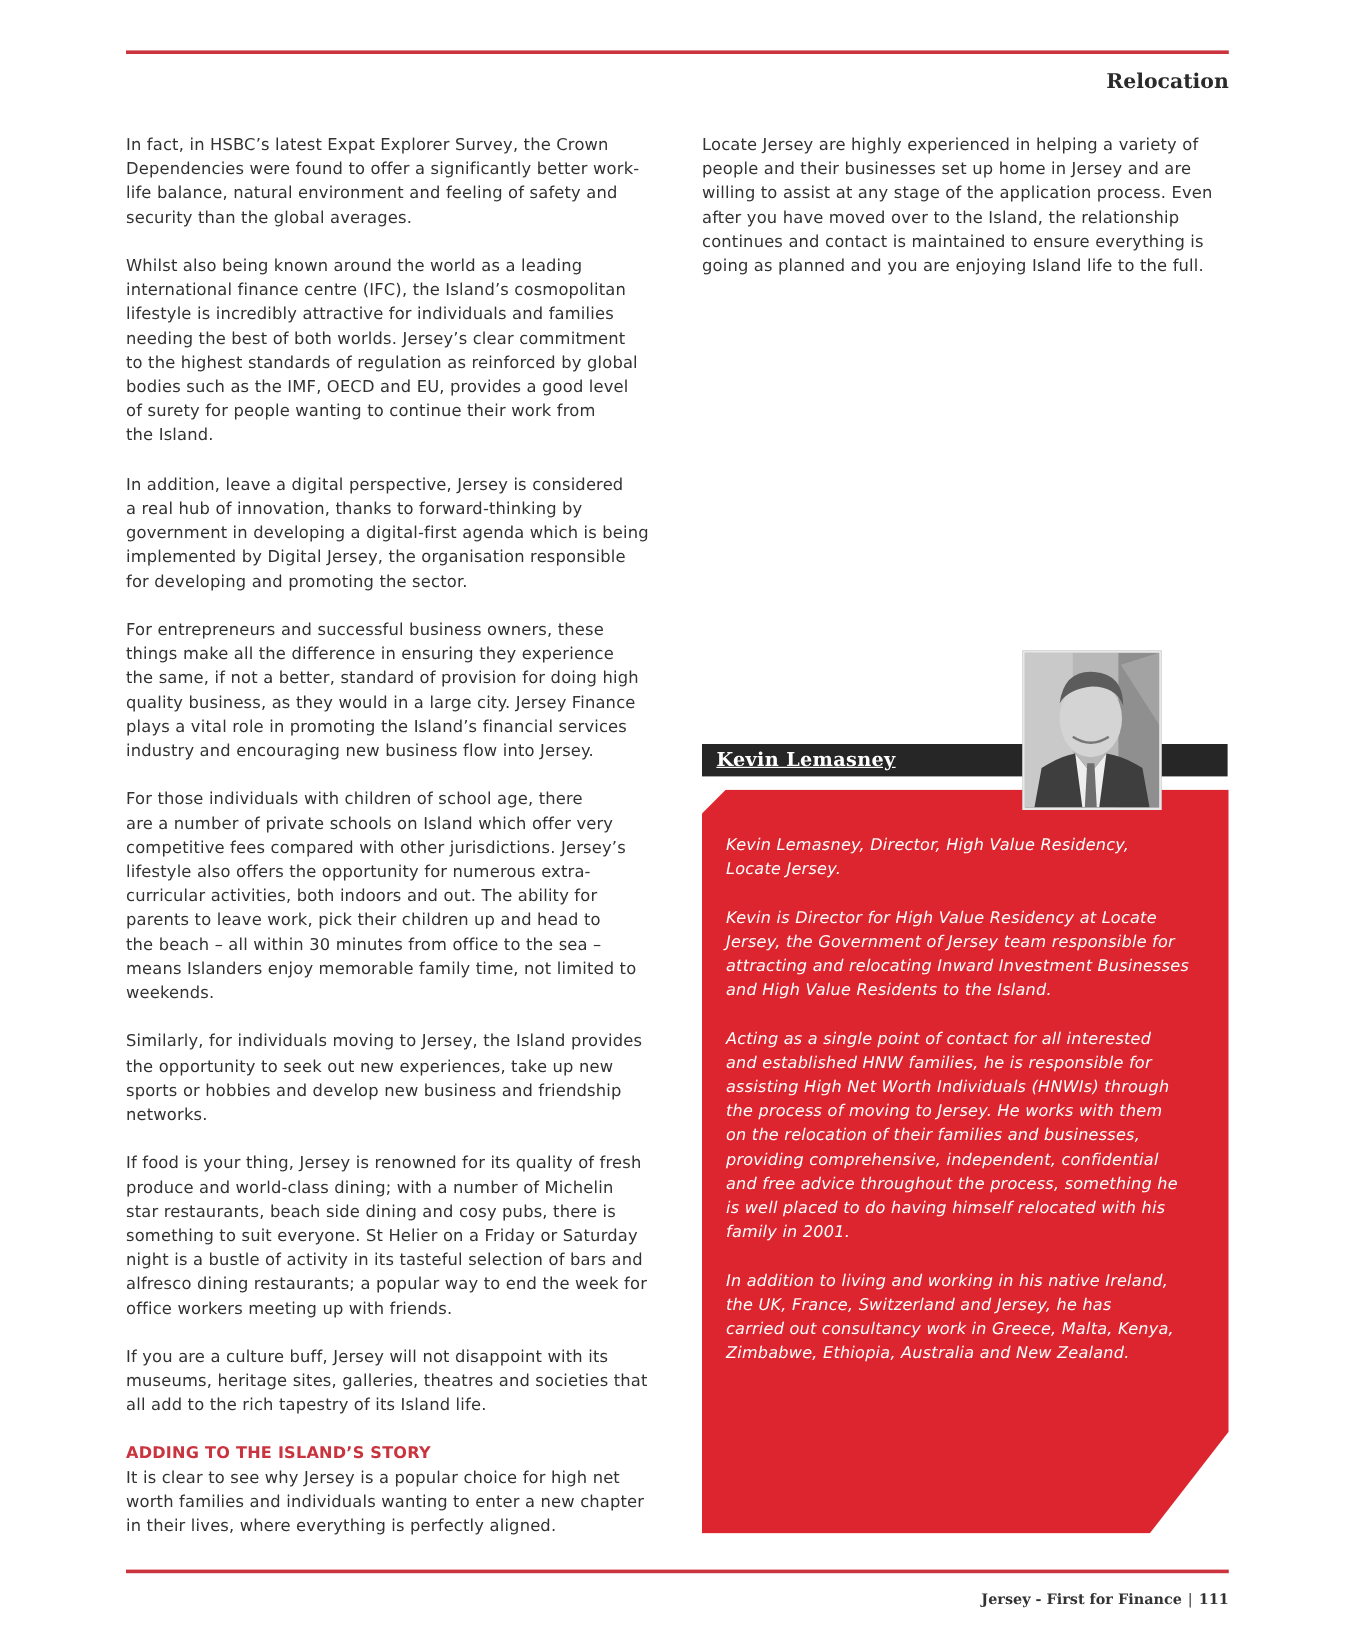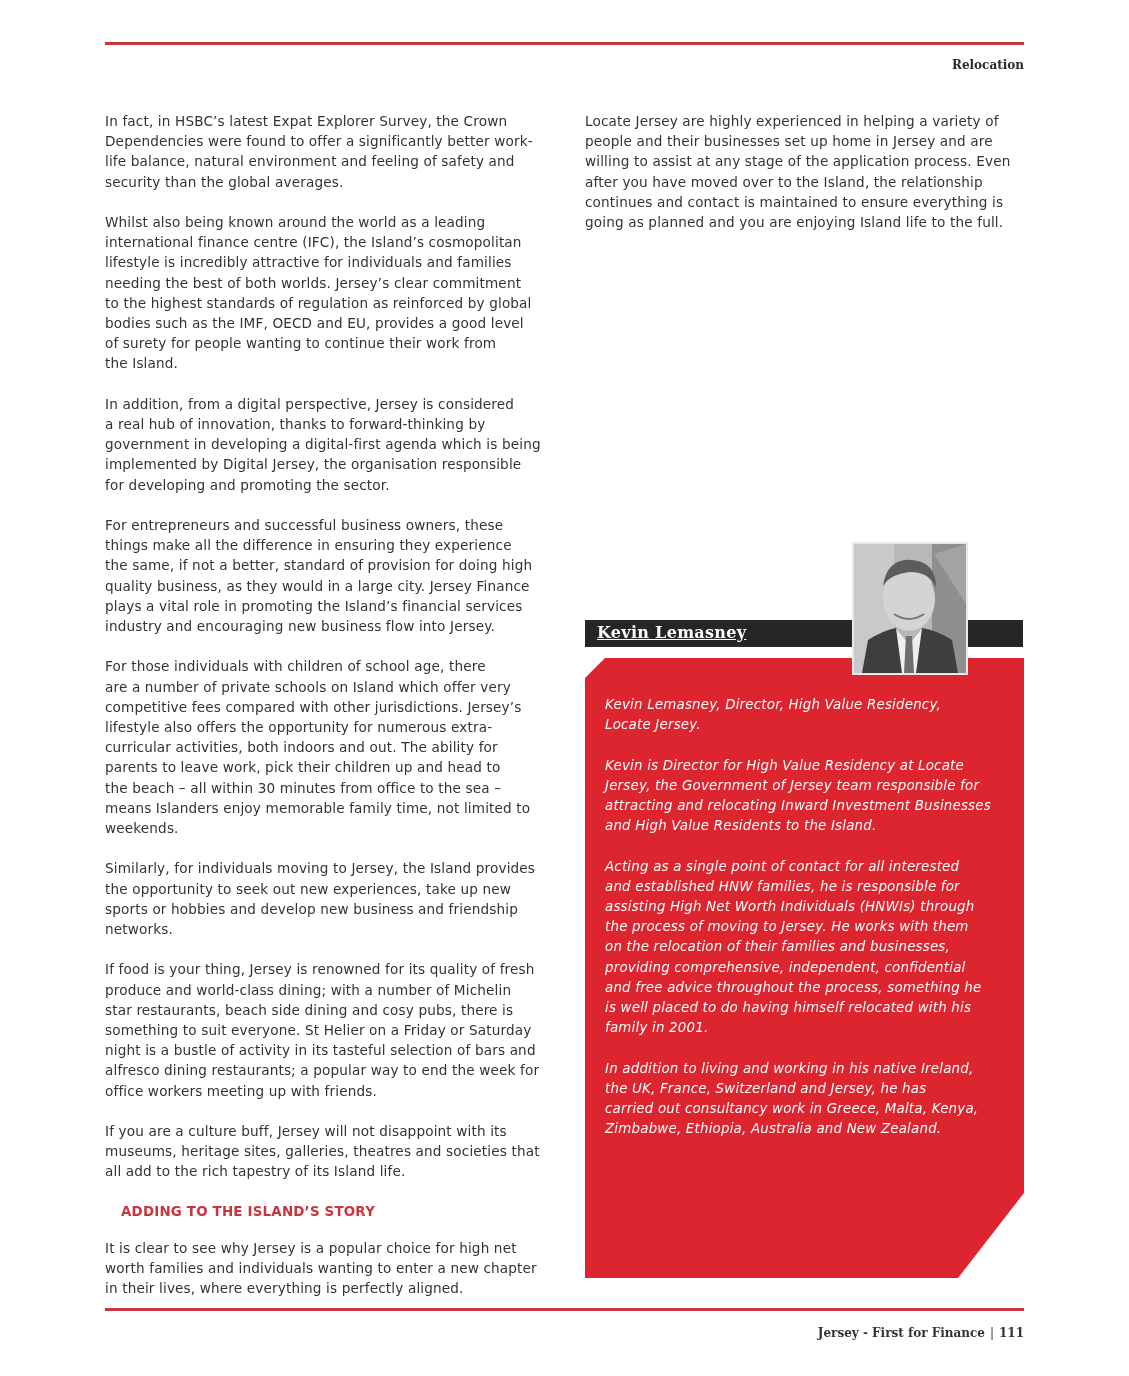--- a/index.html
+++ b/index.html
@@ -2,27 +2,27 @@
 <html><head>
   <meta charset="utf-8">
   <style>
     html, body { margin: 0; padding: 0; background: #ffffff; }
     body { width: 1129px; height: 1376px; position: relative; overflow: hidden;
       font-family: "DejaVu Sans", sans-serif; color: #333333; }
     .rule { position: absolute; left: 105px; width: 919px; height: 3px; background: #c9343e; }
     .rule.top { top: 42px; }
     .rule.bottom { top: 1308px; }
     .section-title { position: absolute; right: 105px; top: 58px;
-      font-family: "DejaVu Serif", serif; font-weight: bold; font-size: 12px; color: #2a2a2a; }
+      font-family: "DejaVu Serif", serif; font-weight: bold; font-size: 17px; color: #2a2a2a; }
     .col { position: absolute; top: 111px; font-size: 13.6px; line-height: 20.2px; letter-spacing: 0.15px; }
     .col.left { left: 105px; width: 445px; }
     .col.right { left: 585px; width: 440px; }
     .col p { margin: 0 0 20.2px 0; white-space: pre-line; }
-    .subhead { color: #c9343e; font-weight: bold; font-size: 13.4px; margin: 16px; letter-spacing: 0.2px; }
-    .col p.after-head { margin-top: 12px; }
+    .subhead { color: #c9343e; font-weight: bold; font-size: 13.4px; margin: 0; letter-spacing: 0.2px; }
+    .col p.after-head { margin-top: 0; }
 
     .namebar { position: absolute; left: 585px; top: 620px; width: 438px; height: 27px; background: #262626; }
     .namebar .name { position: absolute; left: 12px; top: 3px; color: #ffffff;
       font-family: "DejaVu Serif", serif; font-weight: bold; font-size: 16px; letter-spacing: 0.3px; text-decoration: underline; }
     .photo { position: absolute; left: 852px; top: 542px; width: 116px; height: 133px;
       border: 2px solid #e8e8e8; background: #9a9a9a; overflow: hidden; box-sizing: border-box; }
     .photo svg { display: block; }
 
     .bio { position: absolute; left: 585px; top: 658px; width: 439px; height: 620px; background: #dc252e;
       clip-path: polygon(20px 0, 100% 0, 100% 535px, 373px 100%, 0 100%, 0 20px); }
@@ -46,21 +46,21 @@
 life balance, natural environment and feeling of safety and
 security than the global averages.</p>
   <p>Whilst also being known around the world as a leading
 international finance centre (IFC), the Island’s cosmopolitan
 lifestyle is incredibly attractive for individuals and families
 needing the best of both worlds. Jersey’s clear commitment
 to the highest standards of regulation as reinforced by global
 bodies such as the IMF, OECD and EU, provides a good level
 of surety for people wanting to continue their work from
 the Island.</p>
-  <p>In addition, from a digital perspective, Jersey is considered
+  <p>In addition, leave a digital perspective, Jersey is considered
 a real hub of innovation, thanks to forward-thinking by
 government in developing a digital-first agenda which is being
 implemented by Digital Jersey, the organisation responsible
 for developing and promoting the sector.</p>
   <p>For entrepreneurs and successful business owners, these
 things make all the difference in ensuring they experience
 the same, if not a better, standard of provision for doing high
 quality business, as they would in a large city. Jersey Finance
 plays a vital role in promoting the Island’s financial services
 industry and encouraging new business flow into Jersey.</p>

